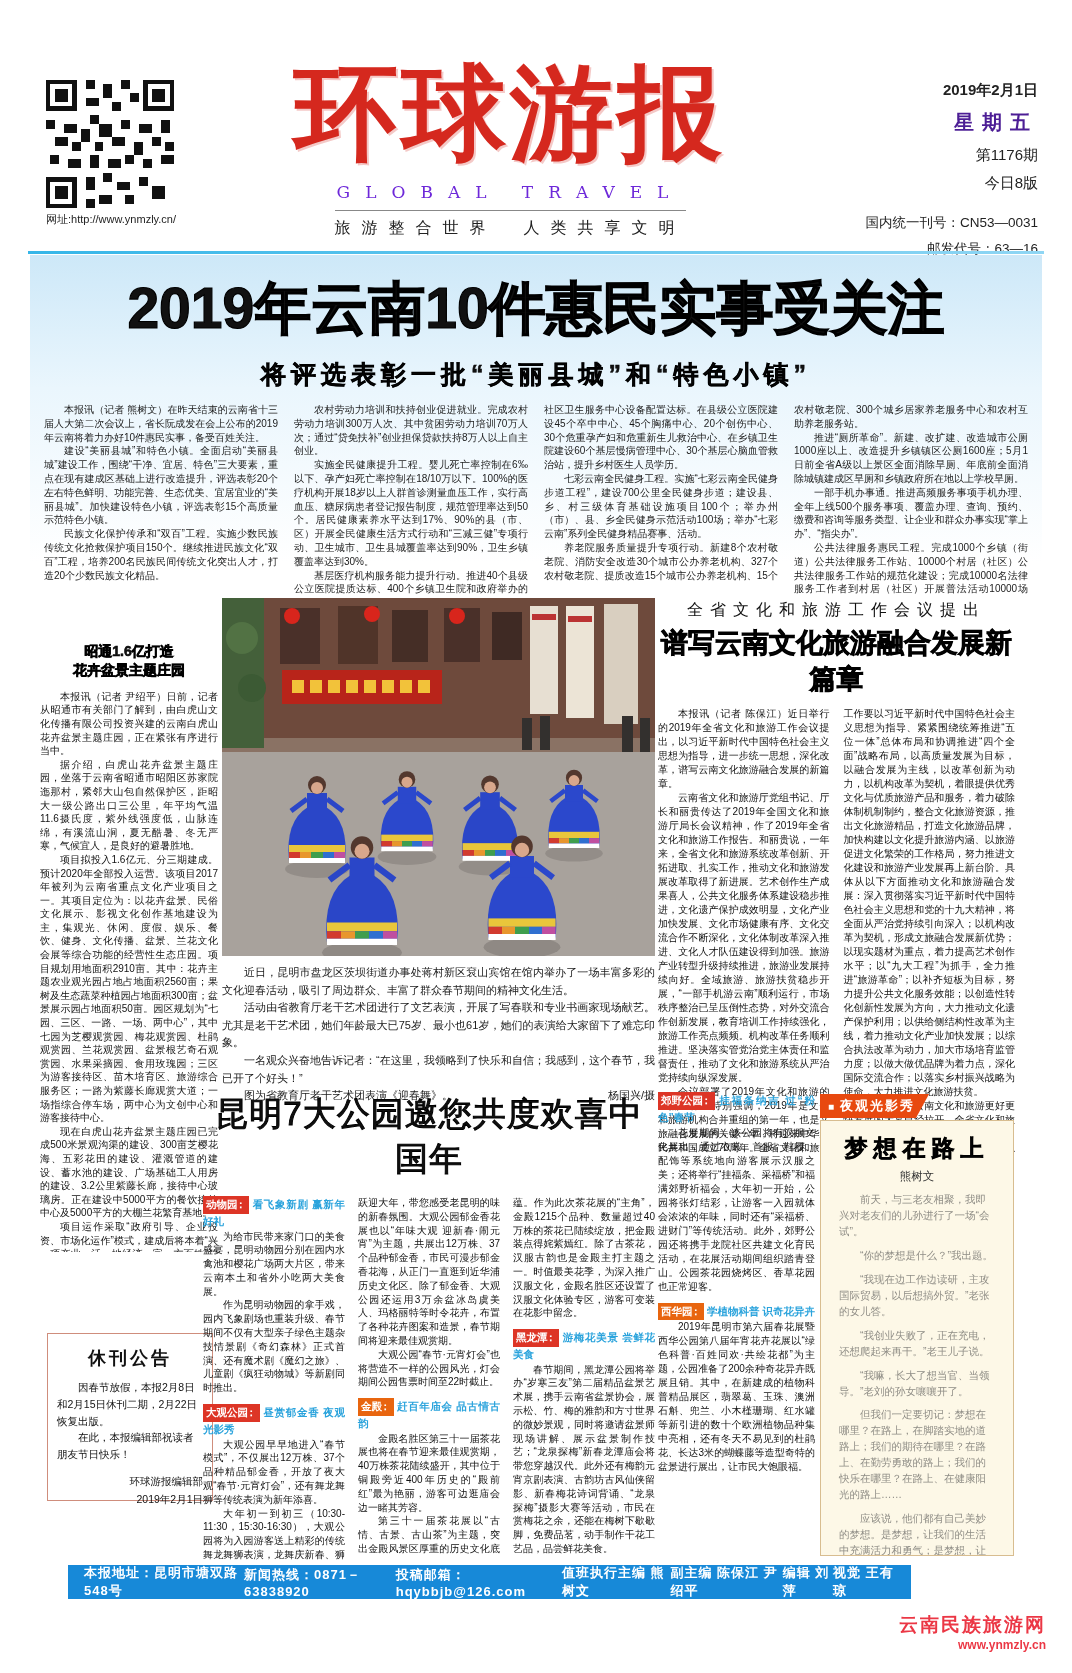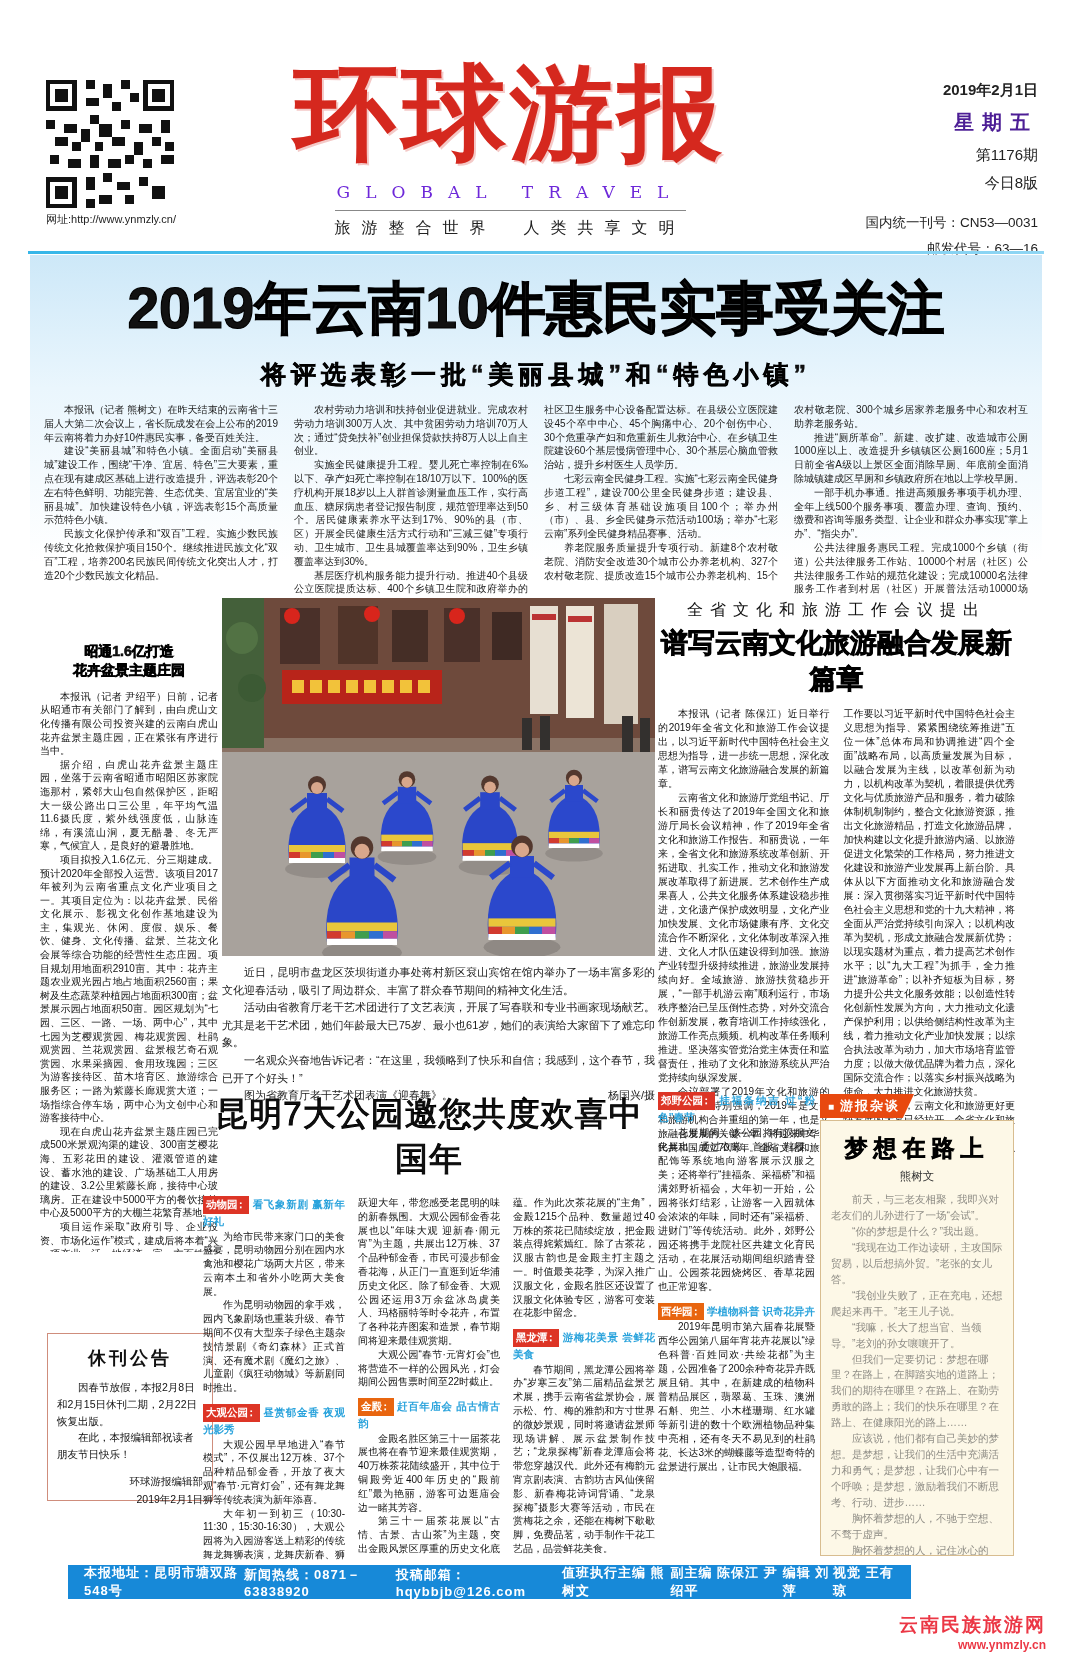--- a/index.html
+++ b/index.html
@@ -79,21 +79,21 @@
   
   .essay-wrap{position:absolute;left:820px;top:1094px;width:194px;}
   .essay-tab{display:inline-block;background:#e8490f;color:#fff;font-weight:bold;font-size:13px;
              letter-spacing:2px;padding:3px 14px 3px 8px;clip-path:polygon(0 0,100% 0,88% 100%,0 100%);}
   .essay-tab .sq{font-size:10px;margin-right:4px;}
   .essay-box{border:1px solid #d8bd90;background:#fdf8e7;height:436px;padding:12px 10px;
              box-sizing:border-box;overflow:hidden;margin-top:2px;}
   .essay-title{text-align:center;font-size:23px;font-weight:900;letter-spacing:6px;
                -webkit-text-stroke:.6px #000;}
   .essay-author{text-align:center;font-size:11.5px;margin:5px 0 8px;color:#333;}
-  .essay-body p{font-size:10.5px;line-height:1.52;color:#8f8d86;text-indent:2em;margin:0;}
+  .essay-body p{font-size:10.5px;line-height:1.52;color:#8f8d86;text-indent:2em;margin:8px;}
   
   .footer{position:absolute;left:68px;top:1565px;width:843px;height:34px;background:#1789d8;
           color:#fff;display:flex;align-items:center;justify-content:space-between;
           font-size:13px;font-weight:bold;letter-spacing:1px;padding:0 16px;box-sizing:border-box;}
   .watermark{position:absolute;right:26px;top:1612px;text-align:right;color:#e60012;opacity:.78;}
   .wm-main{font-size:19px;font-weight:900;letter-spacing:2px;}
   .wm-sub{font-size:12px;font-weight:bold;}
 </style>
 </head>
 <body>
@@ -402,21 +402,21 @@
       <p class="park-head"><span class="park-tag red">郊野公园</span><span class="park-sub">挂福条纳吉 过“粉色”春节</span></p>
       <p>花展期间，该公园将有汉服文化展出，通过衣裳、首服、鞋履、配饰等系统地向游客展示汉服之美；还将举行“挂福条、采福桥”和福满郊野祈福会，大年初一开始，公园将张灯结彩，让游客一入园就体会浓浓的年味，同时还有“采福桥、进财门”等传统活动。此外，郊野公园还将携手龙院社区共建文化育民活动，在花展活动期间组织踏青登山。公园茶花园烧烤区、香草花园也正常迎客。</p>
     </div>
     <div class="park-sec">
       <p class="park-head"><span class="park-tag orange">西华园</span><span class="park-sub">学植物科普 识奇花异卉</span></p>
       <p>2019年昆明市第六届春花展暨西华公园第八届年宵花卉花展以“绿色科普·百姓同欢·共绘花都”为主题，公园准备了200余种奇花异卉既展且销。其中，在新建成的植物科普精品展区，翡翠葛、玉珠、澳洲石斛、兜兰、小木槿珊瑚、红水罐等新引进的数十个欧洲植物品种集中亮相，还有冬天不易见到的杜鹃花、长达3米的蝴蝶藤等造型奇特的盆景进行展出，让市民大饱眼福。</p>
     </div>
   </div>
 
   <div class="essay-wrap">
-    <div class="essay-tab"><span class="sq">■</span><span>游报杂谈</span></div>
+    <div class="essay-tab"><span class="sq">■</span><span>夜观光影秀</span></div>
     <div class="essay-box">
       <div class="essay-title">梦想在路上</div>
       <div class="essay-author">熊树文</div>
       <div class="essay-body">
         <p>前天，与三老友相聚，我即兴对老友们的儿孙进行了一场“会试”。</p>
         <p>“你的梦想是什么？”我出题。</p>
         <p>“我现在边工作边读研，主攻国际贸易，以后想搞外贸。”老张的女儿答。</p>
         <p>“我创业失败了，正在充电，还想爬起来再干。”老王儿子说。</p>
         <p>“我嘛，长大了想当官、当领导。”老刘的孙女嚷嚷开了。</p>
         <p>但我们一定要切记：梦想在哪里？在路上，在脚踏实地的道路上；我们的期待在哪里？在路上、在勤劳勇敢的路上；我们的快乐在哪里？在路上、在健康阳光的路上……</p>

